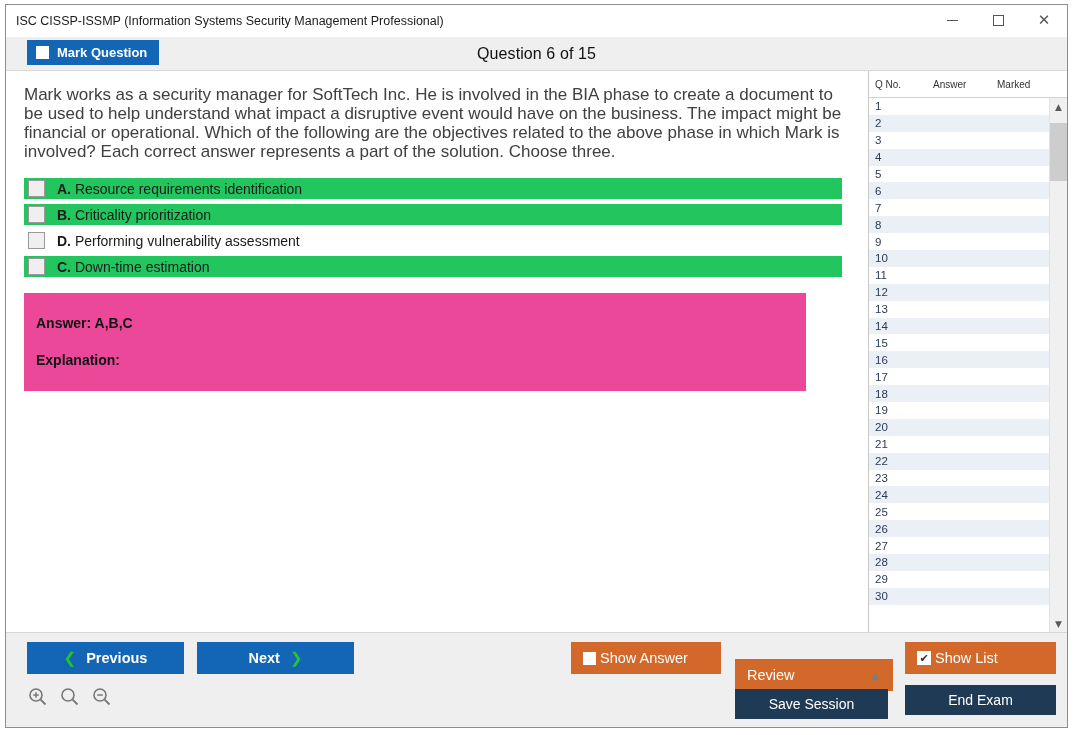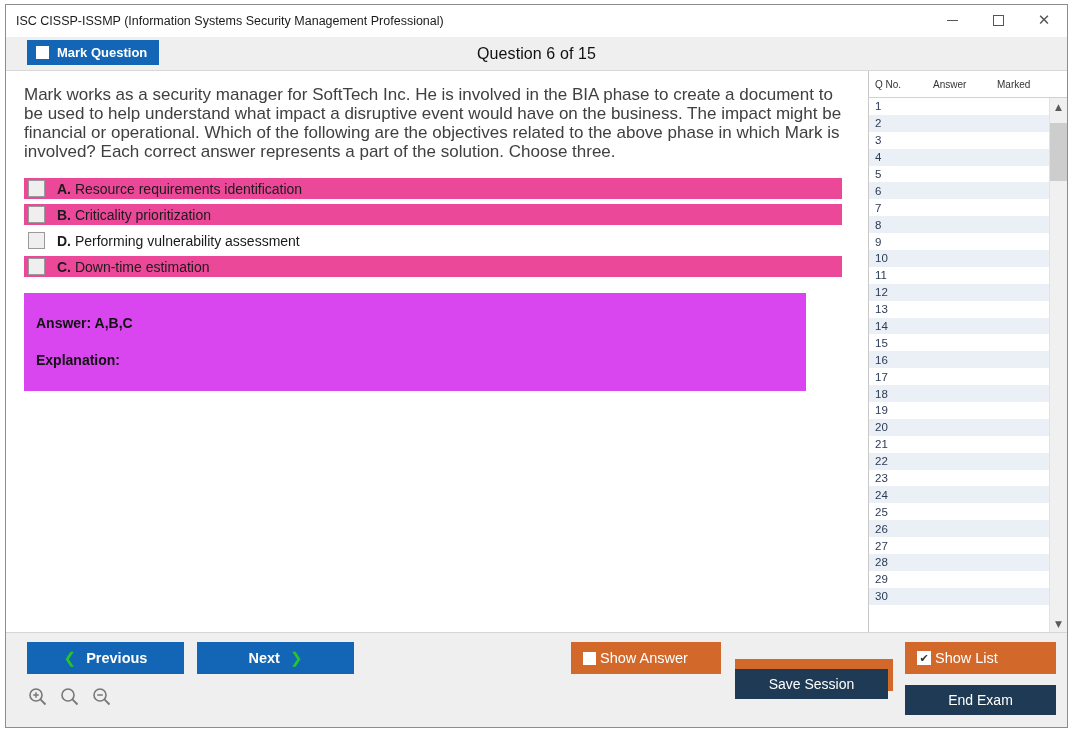--- a/index.html
+++ b/index.html
@@ -144,21 +144,21 @@
     padding: 0 0 0 18px;
   }
   .option-row {
     display: flex;
     align-items: center;
     height: 21px;
     margin-bottom: 5px;
     width: 818px;
     box-sizing: border-box;
   }
-  .option-row.correct { background: #ec4899; align-items: center; }
+  .option-row.correct { background: #22c55e; align-items: center; }
   .opt-checkbox {
     width: 17px;
     height: 17px;
     background: #efefef;
     border: 1px solid #9a9a9a;
     box-sizing: border-box;
     flex: 0 0 17px;
     margin-left: 4px;
     cursor: pointer;
   }
@@ -168,21 +168,21 @@
     margin-left: 12px;
     white-space: nowrap;
   }
   .opt-letter { font-weight: bold; }
 
   .answer-box {
     margin-top: 16px;
     margin-left: 18px;
     width: 782px;
     height: 98px;
-    background: #d946ef;
+    background: #ec4899;
     box-sizing: border-box;
     padding: 22px 0 0 12px;
   }
   .answer-line {
     font-size: 14px;
     font-weight: bold;
     color: #111;
     margin-bottom: 21px;
   }
 
@@ -344,21 +344,21 @@
     gap: 13px;
     align-items: center;
   }
   .zoom-icon { cursor: pointer; display:block; }
 
   #prev-btn  { left: 21px;  top: 9px;  width: 157px; }
   #next-btn  { left: 191px; top: 9px;  width: 157px; }
   #show-answer-btn { left: 565px; top: 9px; width: 150px; }
   #review-btn { left: 729px; top: 26px; width: 158px; position:absolute; }
   #show-list-btn { left: 899px; top: 9px; width: 151px; }
-  #save-session-btn { left: 729px; top: 36px; width: 153px; }
+  #save-session-btn { left: 729px; top: 56px; width: 153px; }
   #end-exam-btn { left: 899px; top: 52px; width: 151px; }
 </style>
 </head>
 <body>
 
 <div class="app-window">
 
   <div class="titlebar">
     <div class="titlebar-text">ISC CISSP-ISSMP (Information Systems Security Management Professional)</div>
     <div class="win-controls">

